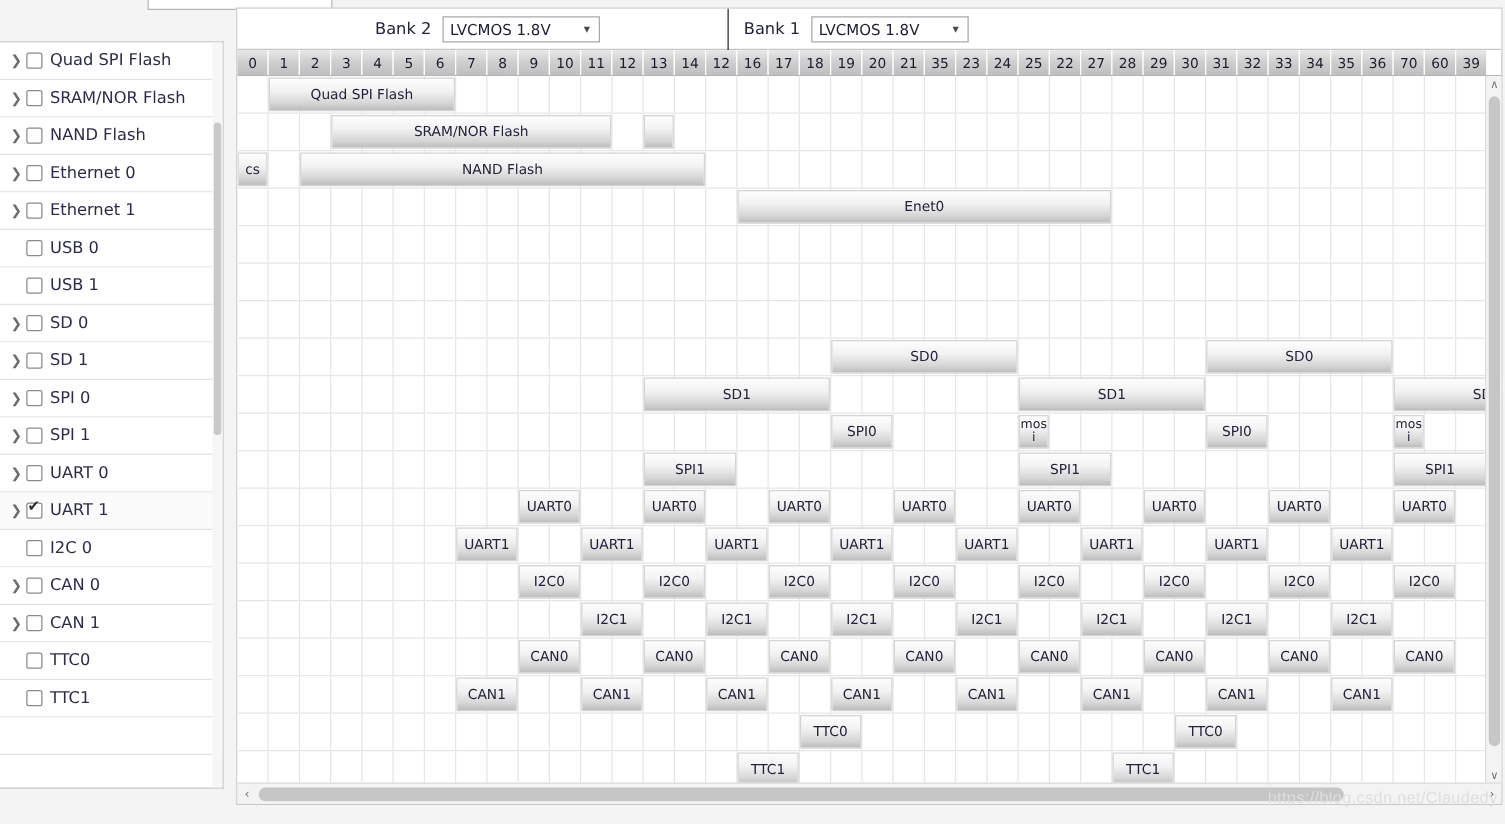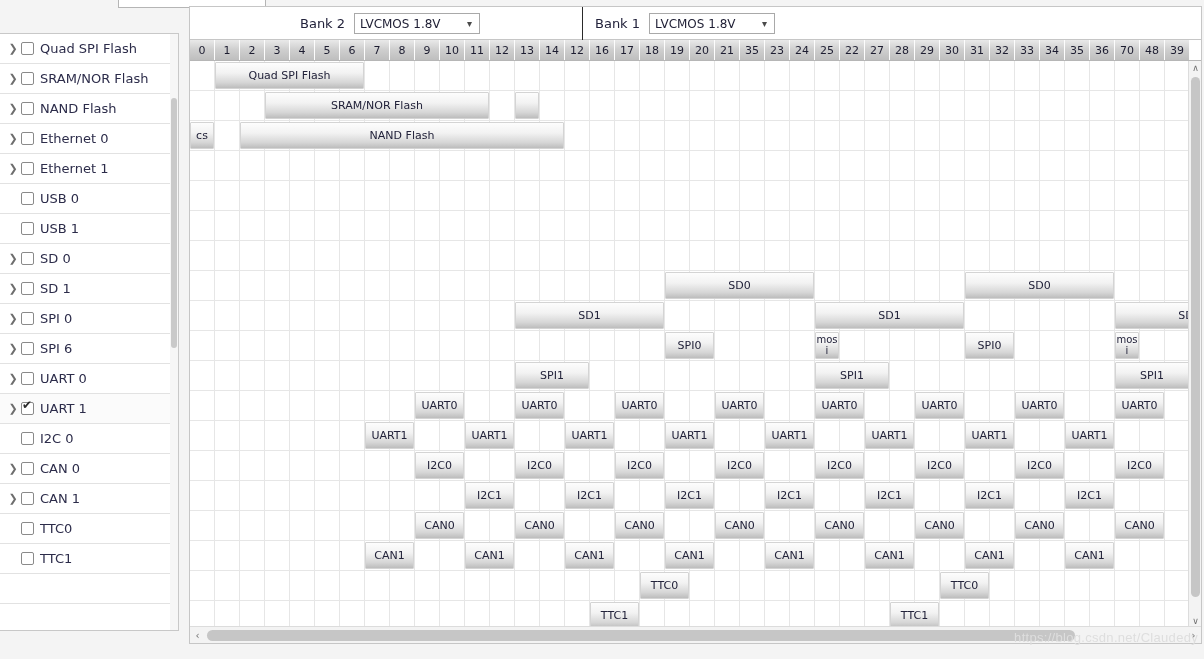--- a/index.html
+++ b/index.html
@@ -211,21 +211,21 @@
           <span class="side-label">SD 1</span>
         </div>
         <div class="side-row">
           <span class="arrow">❯</span>
           <span class="cb"></span>
           <span class="side-label">SPI 0</span>
         </div>
         <div class="side-row">
           <span class="arrow">❯</span>
           <span class="cb"></span>
-          <span class="side-label">SPI 6</span>
+          <span class="side-label">SPI 1</span>
         </div>
         <div class="side-row">
           <span class="arrow">❯</span>
           <span class="cb"></span>
           <span class="side-label">UART 0</span>
         </div>
         <div class="side-row sel">
           <span class="arrow">❯</span>
           <span class="cb on"></span>
           <span class="side-label">UART 1</span>
@@ -314,21 +314,21 @@
         <div class="cell">28</div>
         <div class="cell">29</div>
         <div class="cell">30</div>
         <div class="cell">31</div>
         <div class="cell">32</div>
         <div class="cell">33</div>
         <div class="cell">34</div>
         <div class="cell">35</div>
         <div class="cell">36</div>
         <div class="cell">70</div>
-        <div class="cell">48</div>
+        <div class="cell">60</div>
         <div class="cell">39</div>
       </div>
 
     <div class="gridwrap">
       <div class="gridarea" id="gridarea">
           <div class="grow" style="top: 0px;">
             <div class="gcell" style="left: 0px;"></div>
             <div class="gcell" style="left: 25px;"></div>
             <div class="gcell" style="left: 50px;"></div>
             <div class="gcell" style="left: 75px;"></div>
@@ -492,20 +492,21 @@
             <div class="gcell" style="left: 750px;"></div>
             <div class="gcell" style="left: 775px;"></div>
             <div class="gcell" style="left: 800px;"></div>
             <div class="gcell" style="left: 825px;"></div>
             <div class="gcell" style="left: 850px;"></div>
             <div class="gcell" style="left: 875px;"></div>
             <div class="gcell" style="left: 900px;"></div>
             <div class="gcell" style="left: 925px;"></div>
             <div class="gcell" style="left: 950px;"></div>
             <div class="gcell" style="left: 975px;"></div>
+            <div class="blk" style="left: 400px; width: 299px;">Enet0</div>
           </div>
           <div class="grow" style="top: 120px;">
             <div class="gcell" style="left: 0px;"></div>
             <div class="gcell" style="left: 25px;"></div>
             <div class="gcell" style="left: 50px;"></div>
             <div class="gcell" style="left: 75px;"></div>
             <div class="gcell" style="left: 100px;"></div>
             <div class="gcell" style="left: 125px;"></div>
             <div class="gcell" style="left: 150px;"></div>
             <div class="gcell" style="left: 175px;"></div>

